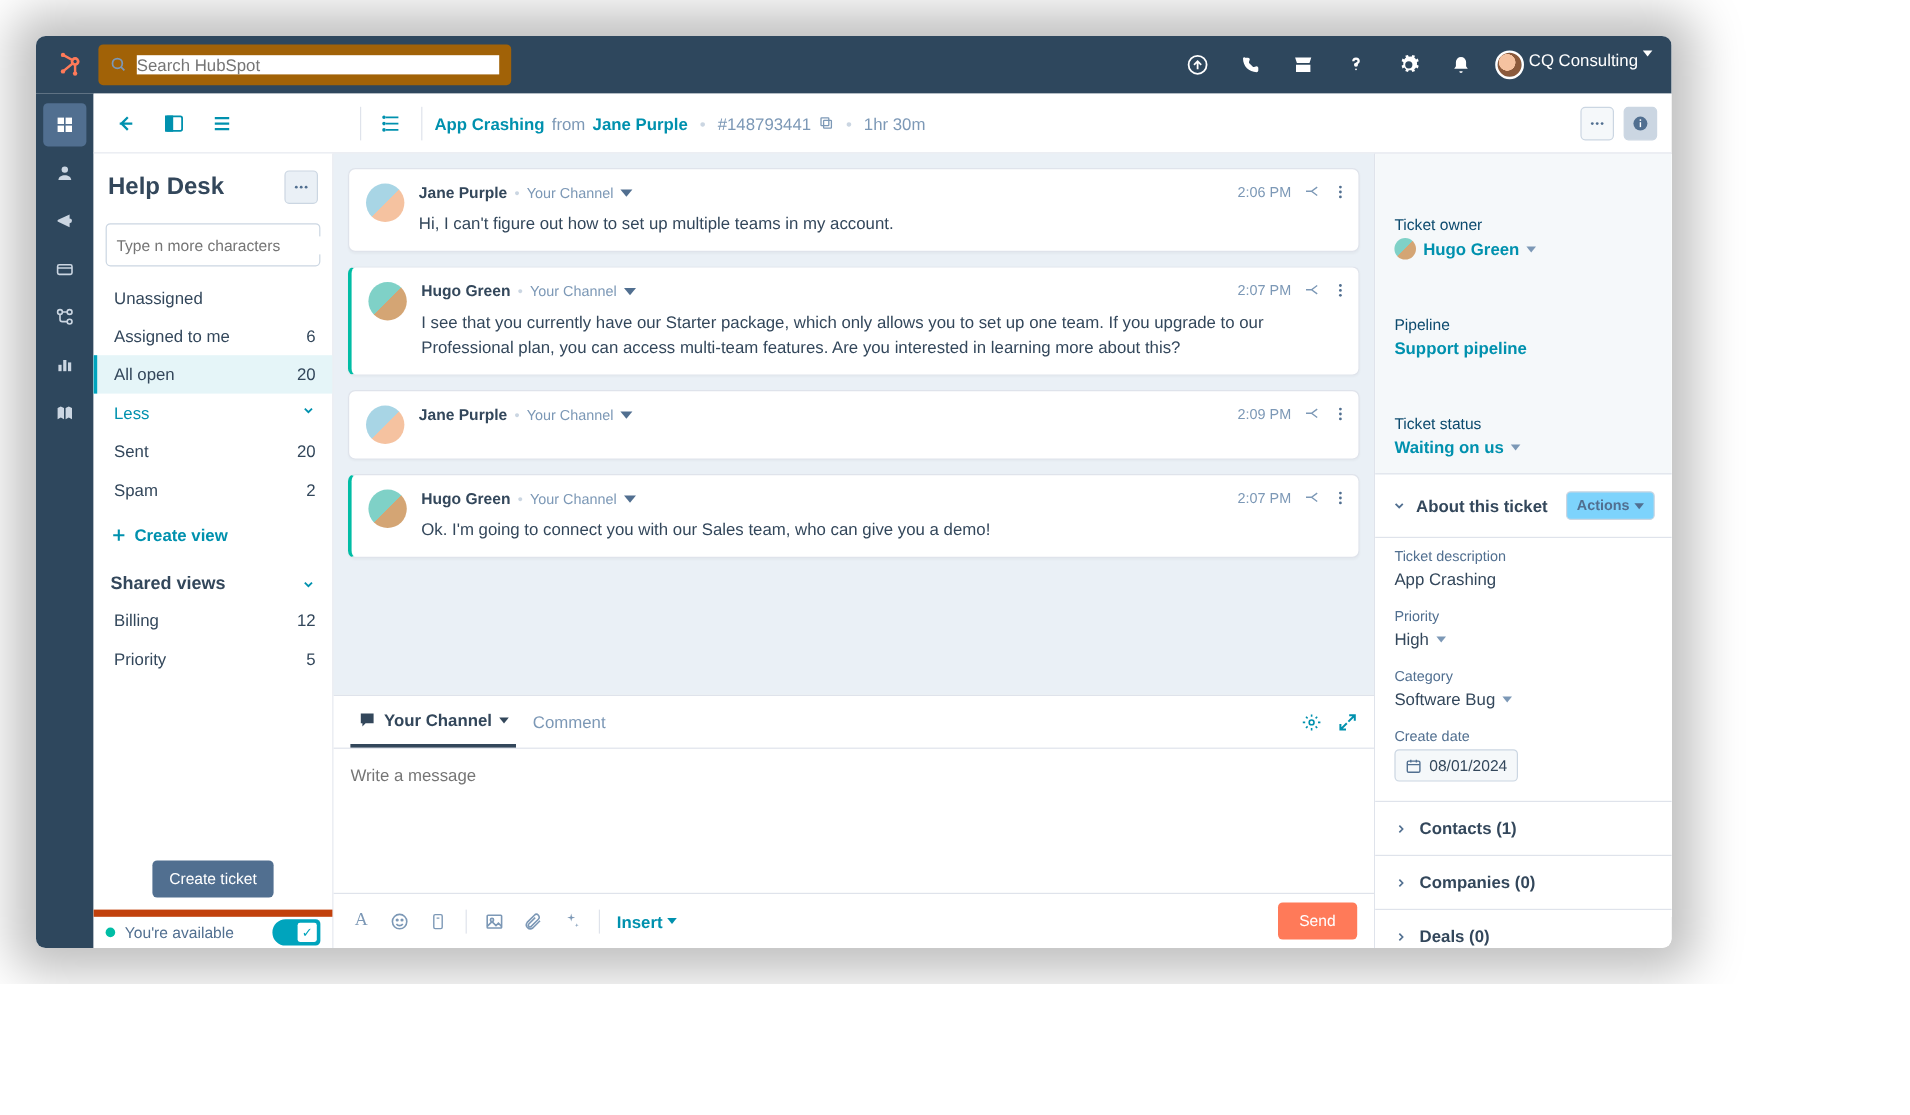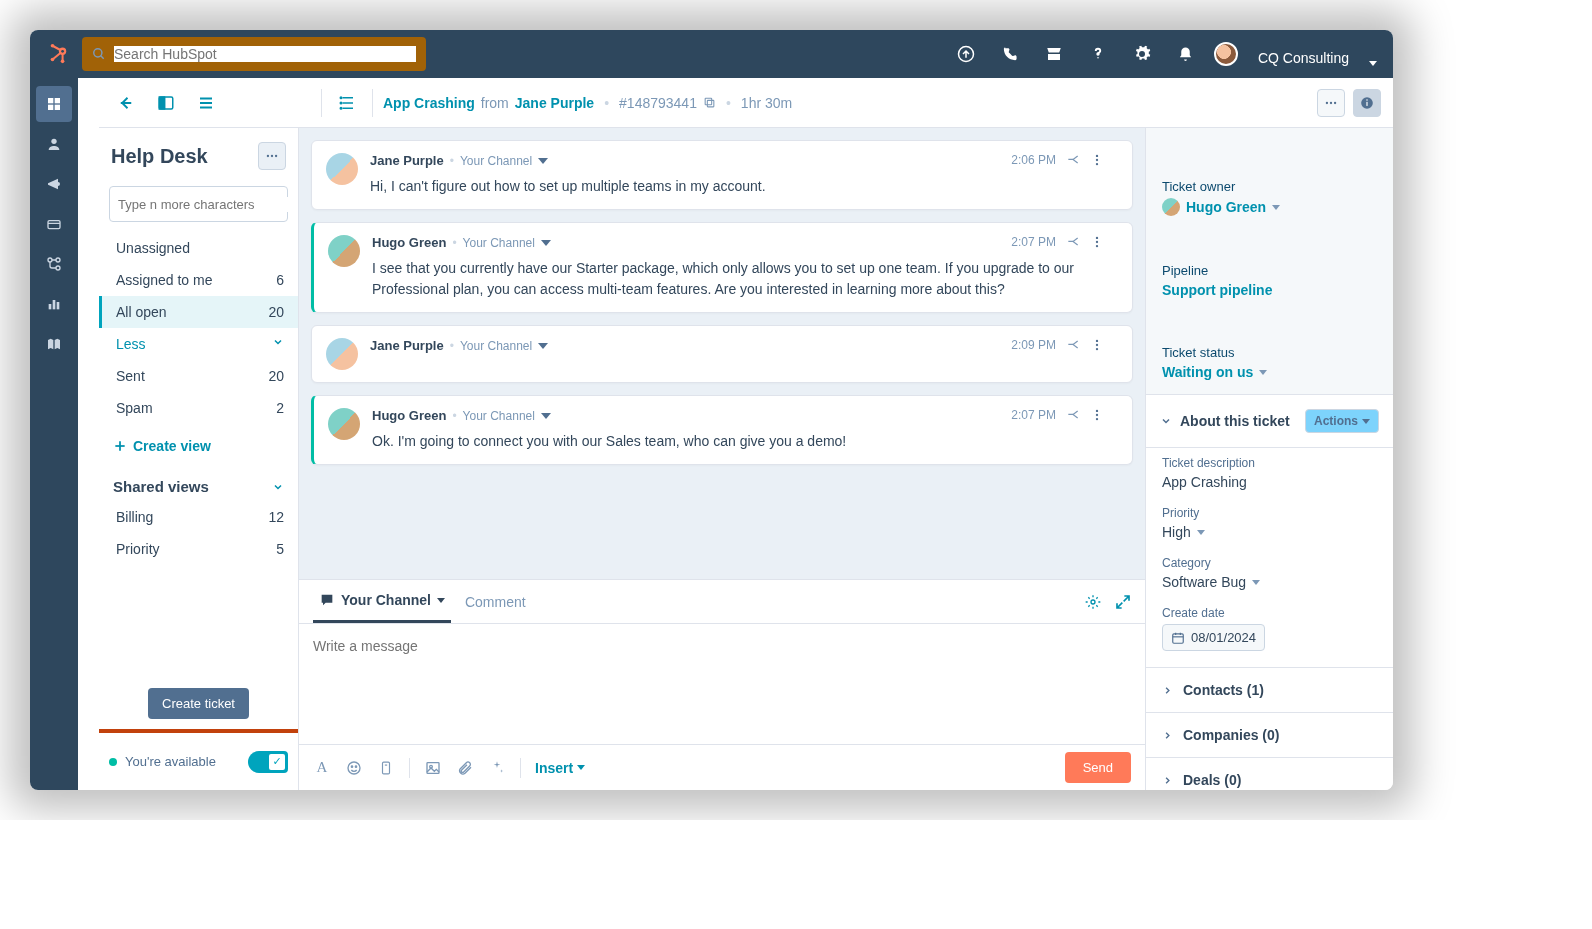--- a/index.html
+++ b/index.html
@@ -6,30 +6,30 @@
 body { font-family: -apple-system, BlinkMacSystemFont, "Segoe UI", Helvetica, Arial, sans-serif; font-size: 14px; color: #33475b; background: #fff; }
 .app { display: flex; flex-direction: column; width: 1363px; height: 760px; margin: 30px; border-radius: 8px; overflow: hidden; box-shadow: 0 0 40px 20px rgba(0,0,0,0.25); }
 
 
 .topnav { display: flex; align-items: center; background: #2e475d; height: 48px; padding: 0 16px; gap: 12px; }
 .logo { width: 24px; height: 24px; display:flex; align-items:center; justify-content:center;}
 .search-wrap { background: #a16207; border-radius: 4px; height: 34px; width: 344px; display: flex; align-items: center; padding: 0 10px; gap: 8px; }
 .search-wrap input { border: none; outline: none; font-size: 14px; flex: 1; color: #33475b; }
 .topnav-spacer { flex: 1; }
 .topnav-icon { width: 32px; height: 32px; display: flex; align-items: center; justify-content: center; color: #fff; cursor: pointer; }
-.account { display: flex; align-items: flex-end; gap: 20px; color: #fff; font-size: 14px; cursor: pointer; }
+.account { display: flex; align-items: flex-start; gap: 4px; color: #fff; font-size: 14px; cursor: pointer; }
 .account-avatar { width: 24px; height: 24px; border-radius: 50%; background: radial-gradient(circle at 40% 40%, #f5c2a0 40%, #8b5a3c 42%); border:2px solid #fff; }
 
 
 .body { flex: 1; display: flex; min-height: 0; }
 .leftrail { width: 48px; background: #2e475d; display: flex; flex-direction: column; align-items: center; padding-top: 8px; gap: 4px; }
 .rail-item { width: 36px; height: 36px; display: flex; align-items: center; justify-content: center; color: #cbd6e2; cursor: pointer; border-radius: 4px; }
 .rail-item.active { background: #516f90; color: #fff; }
 
-.main { flex: 1; display: flex; flex-direction: column; min-width: 0; padding-left: 21px; }
+.main { flex: 1; display: flex; flex-direction: column; min-width: 0; }
 
 
 .subheader { height: 50px; border-bottom: 1px solid #dfe3eb; display: flex; align-items: center; padding: 0 12px; gap: 10px; background:#fff;}
 .sh-left { display: flex; align-items: center; gap: 10px; width: 200px; }
 .sh-btn { width: 30px; height: 30px; display: flex; align-items: center; justify-content: center; cursor: pointer; color:#0091ae; }
 .sh-divider { width: 1px; height: 28px; background: #dfe3eb; }
 .sh-title { display: flex; align-items: center; gap: 6px; font-size: 14px; }
 .sh-link { color: #0091ae; font-weight: 600; cursor: pointer; }
 .sh-muted { color: #7c98b6; }
 .sh-dot { color: #cbd6e2; padding: 0 4px; }
@@ -49,41 +49,41 @@
 .sidebar-search .sicon { color: #0091ae; }
 .view-list { display: flex; flex-direction: column; }
 .view-item { display: flex; justify-content: space-between; padding: 8px 14px; cursor: pointer; font-size: 14px; color:#33475b; border-left: 3px solid transparent;}
 .view-item.active { background: #e5f5f8; border-left-color: #00a4bd; }
 .view-item.header-row { color: #0091ae; font-weight:400;}
 .view-item.header-row svg { color:#0091ae;}
 .create-view { display: flex; align-items: center; gap: 6px; color: #0091ae; font-weight: 600; padding: 14px; cursor: pointer; }
 .shared-views-head { display: flex; justify-content: space-between; align-items: center; padding: 10px 14px 6px; font-weight: 700; color:#33475b; font-size:15px;}
 .sidebar-footer { margin-top: auto; }
 .create-ticket-btn { margin: 10px auto; display: block; background: #516f90; color: #fff; border: none; padding: 8px 14px; border-radius: 4px; font-size: 13px; cursor: pointer; }
-.status-bar { border-top: 4px solid #c2410c; height: 61px; display: flex; align-items: center; padding: 0 10px; gap: 8px; }
+.status-bar { border-top: 6px solid #c2410c; height: 32px; display: flex; align-items: center; padding: 0 10px; gap: 8px; }
 .status-dot { width: 8px; height: 8px; border-radius: 50%; background: #00bda5; }
 .status-text { font-size: 13px; color: #516f90; flex: 1; }
 .toggle { width: 40px; height: 22px; background: #00a4bd; border-radius: 11px 4px 4px 11px; position: relative; cursor: pointer; display:flex; align-items:center; justify-content:flex-end; padding-right:3px;}
 .toggle-check { width:16px; height:16px; background:#fff; border-radius:2px; display:flex; align-items:center; justify-content:center; color:#00a4bd; font-size:11px;}
 
 
 .center { flex: 1; display: flex; flex-direction: column; background: #eaf0f6; min-width:0;}
 .messages { flex: 1; overflow-y: auto; padding: 12px; display: flex; flex-direction: column; gap: 12px; }
 .msg { background: #fff; border: 1px solid #dfe3eb; border-radius: 6px; padding: 12px 14px; display: flex; gap: 12px; position: relative; box-shadow: 0 1px 2px rgba(0,0,0,0.03);}
 .msg.agent { border-left: 3px solid #00bda5; }
 .msg-avatar { width: 32px; height: 32px; border-radius: 50%; flex-shrink: 0; }
 .av-purple { background: linear-gradient(135deg,#a8d5e5 50%,#f5c2a0 50%); }
 .av-green { background: linear-gradient(135deg,#7fd1c7 50%,#d4a574 50%); }
 .msg-body { flex: 1; min-width:0;}
 .msg-head { display: flex; align-items: center; gap: 6px; font-size: 12px; margin-bottom: 8px; }
 .msg-name { font-weight: 700; color: #33475b; font-size: 13px; }
 .msg-channel { color: #7c98b6; }
 .msg-caret { color: #516f90; cursor: pointer; }
 .msg-text { font-size: 14px; color: #33475b; line-height: 1.5; }
-.msg-right { position: absolute; right: 28px; top: 12px; display: flex; align-items: center; gap: 10px; color: #7c98b6; font-size: 12px; }
+.msg-right { position: absolute; right: 8px; top: 12px; display: flex; align-items: center; gap: 10px; color: #7c98b6; font-size: 12px; }
 .msg-right .icn { cursor: pointer; color:#516f90;}
 
 
 .composer { background: #fff; border-top: 1px solid #dfe3eb; display: flex; flex-direction: column; }
 .composer-tabs { display: flex; align-items: center; height: 44px; padding: 0 14px; border-bottom: 1px solid #dfe3eb; position:relative;}
 .ctab { display: flex; align-items: center; gap: 6px; padding: 0 6px; height: 100%; cursor: pointer; font-size:14px; }
 .ctab.active { font-weight: 600; color: #33475b; border-bottom: 3px solid #33475b; }
 .ctab-comment { color: #7c98b6; margin-left: 8px; }
 .composer-actions-right { margin-left: auto; display: flex; gap: 14px; color: #0091ae; }
 .composer-body { flex: 1; min-height: 120px; padding: 14px; }

